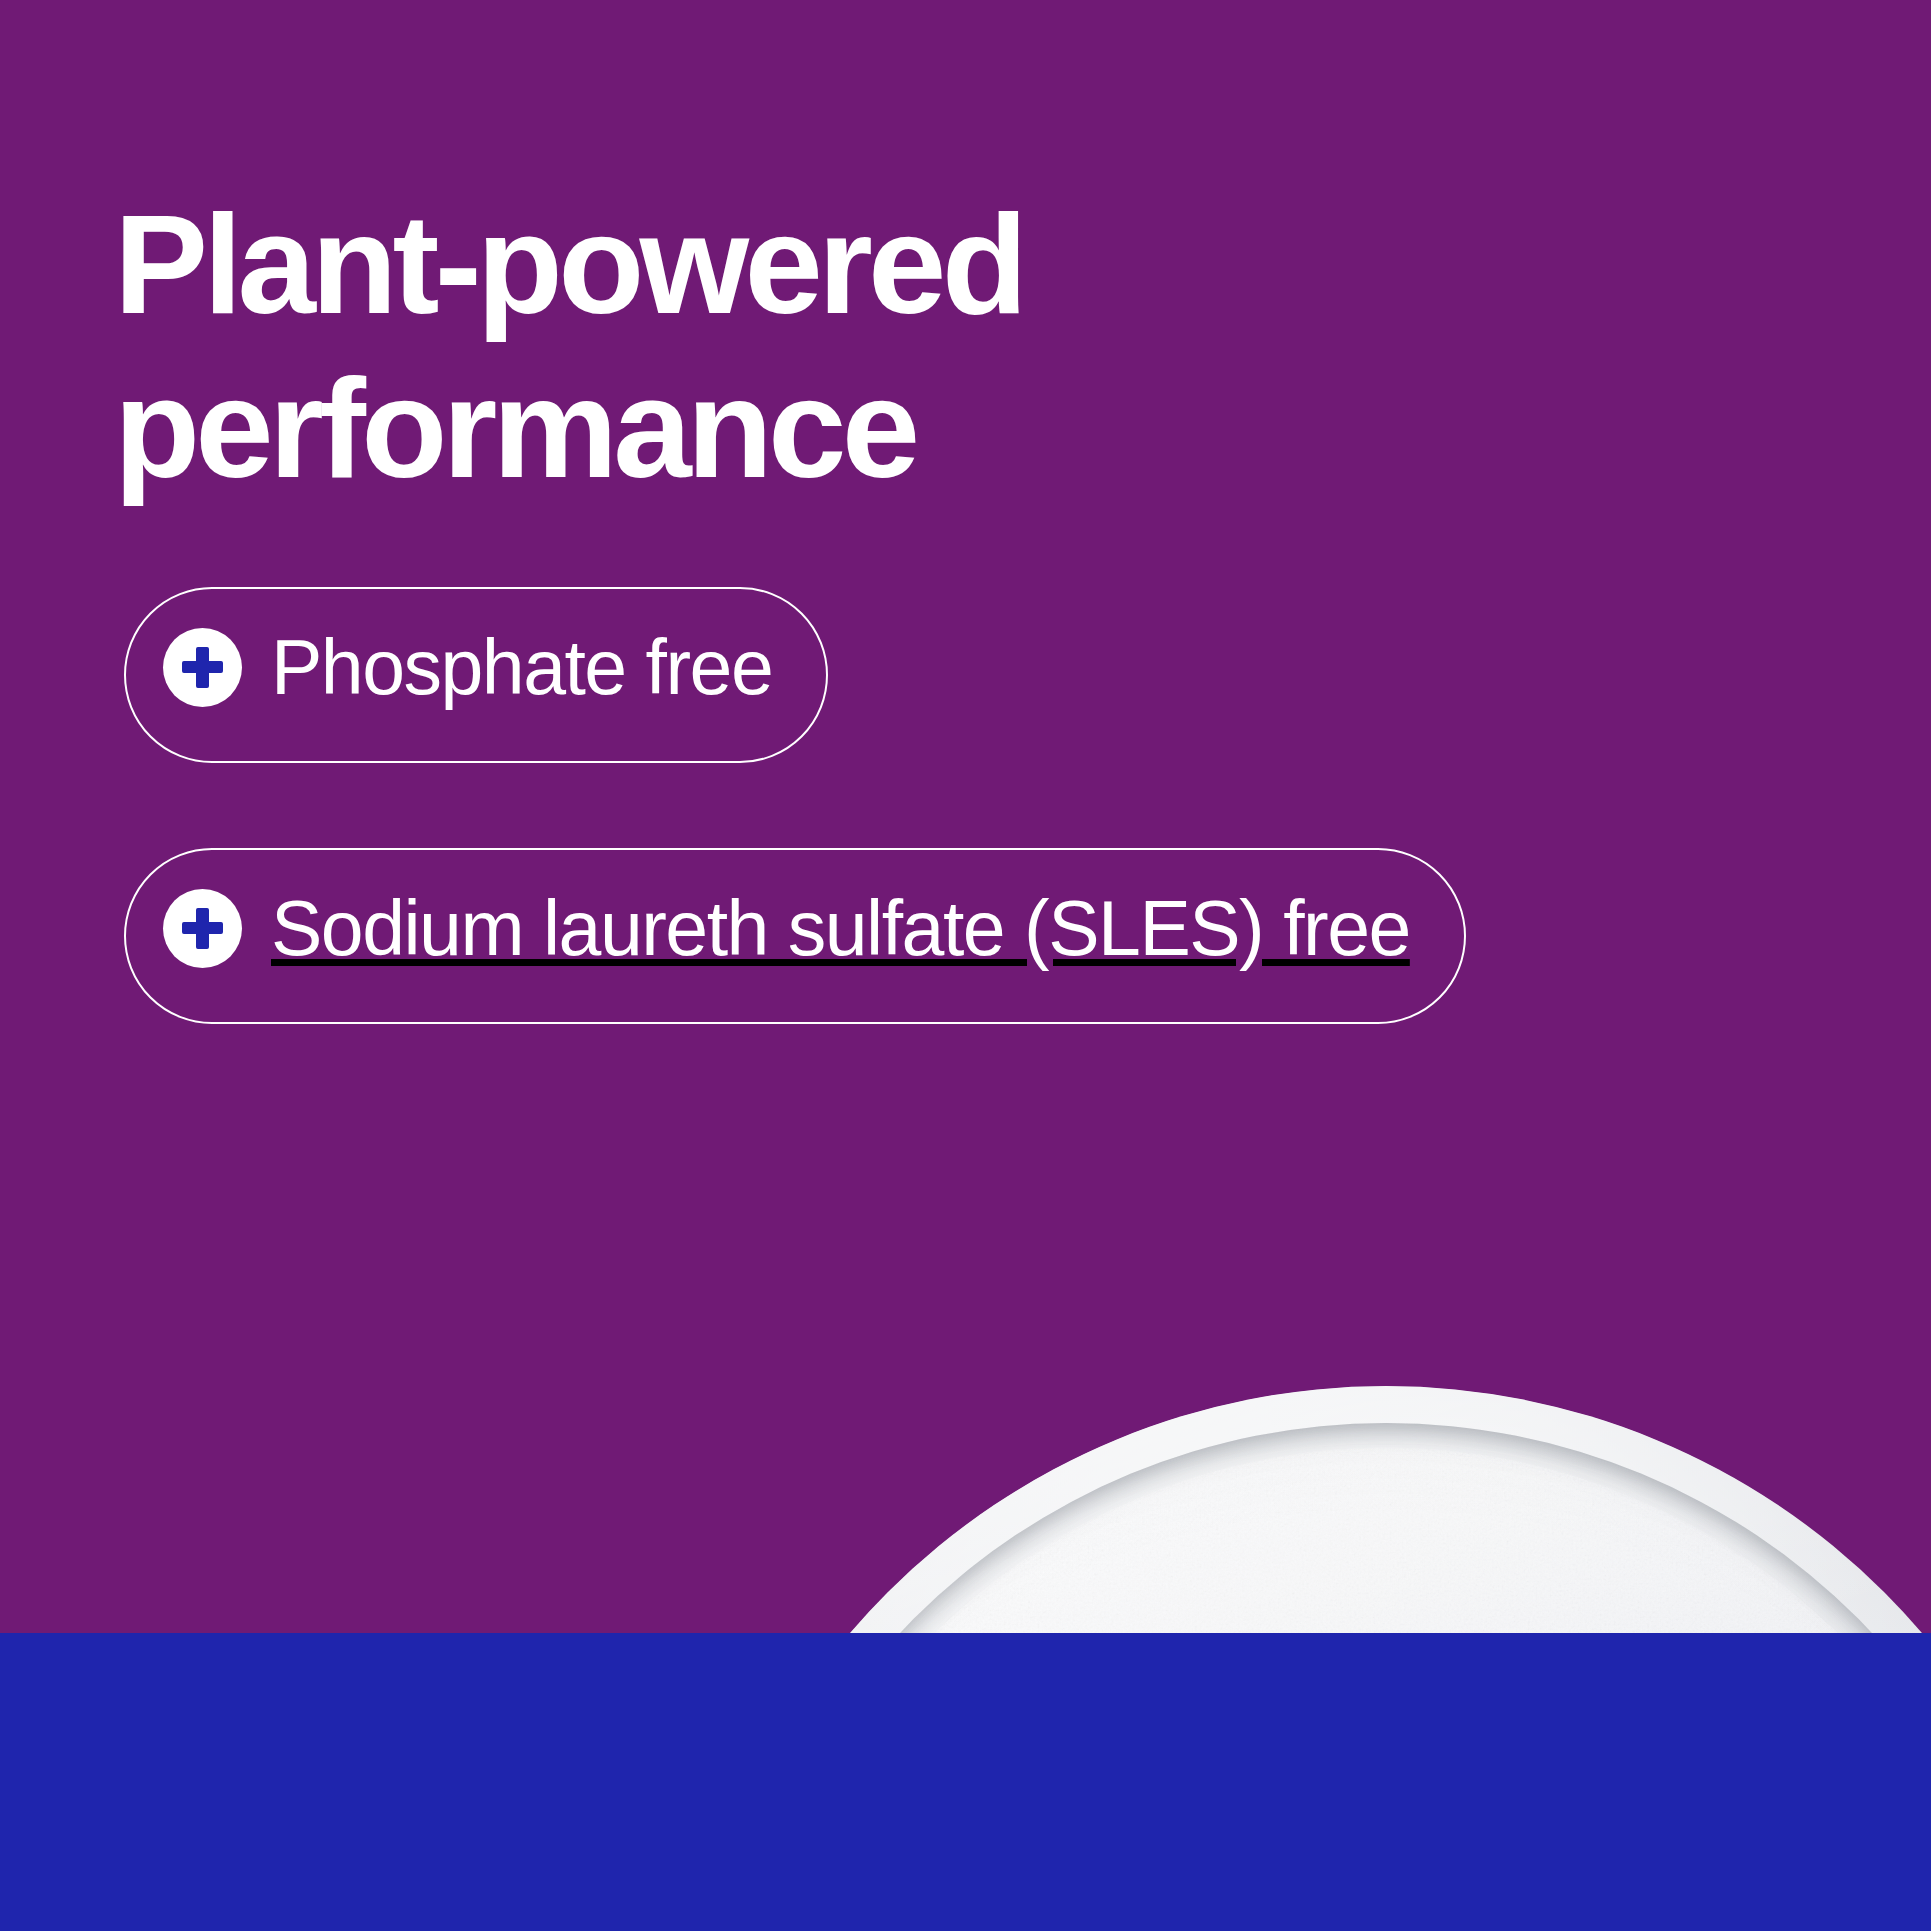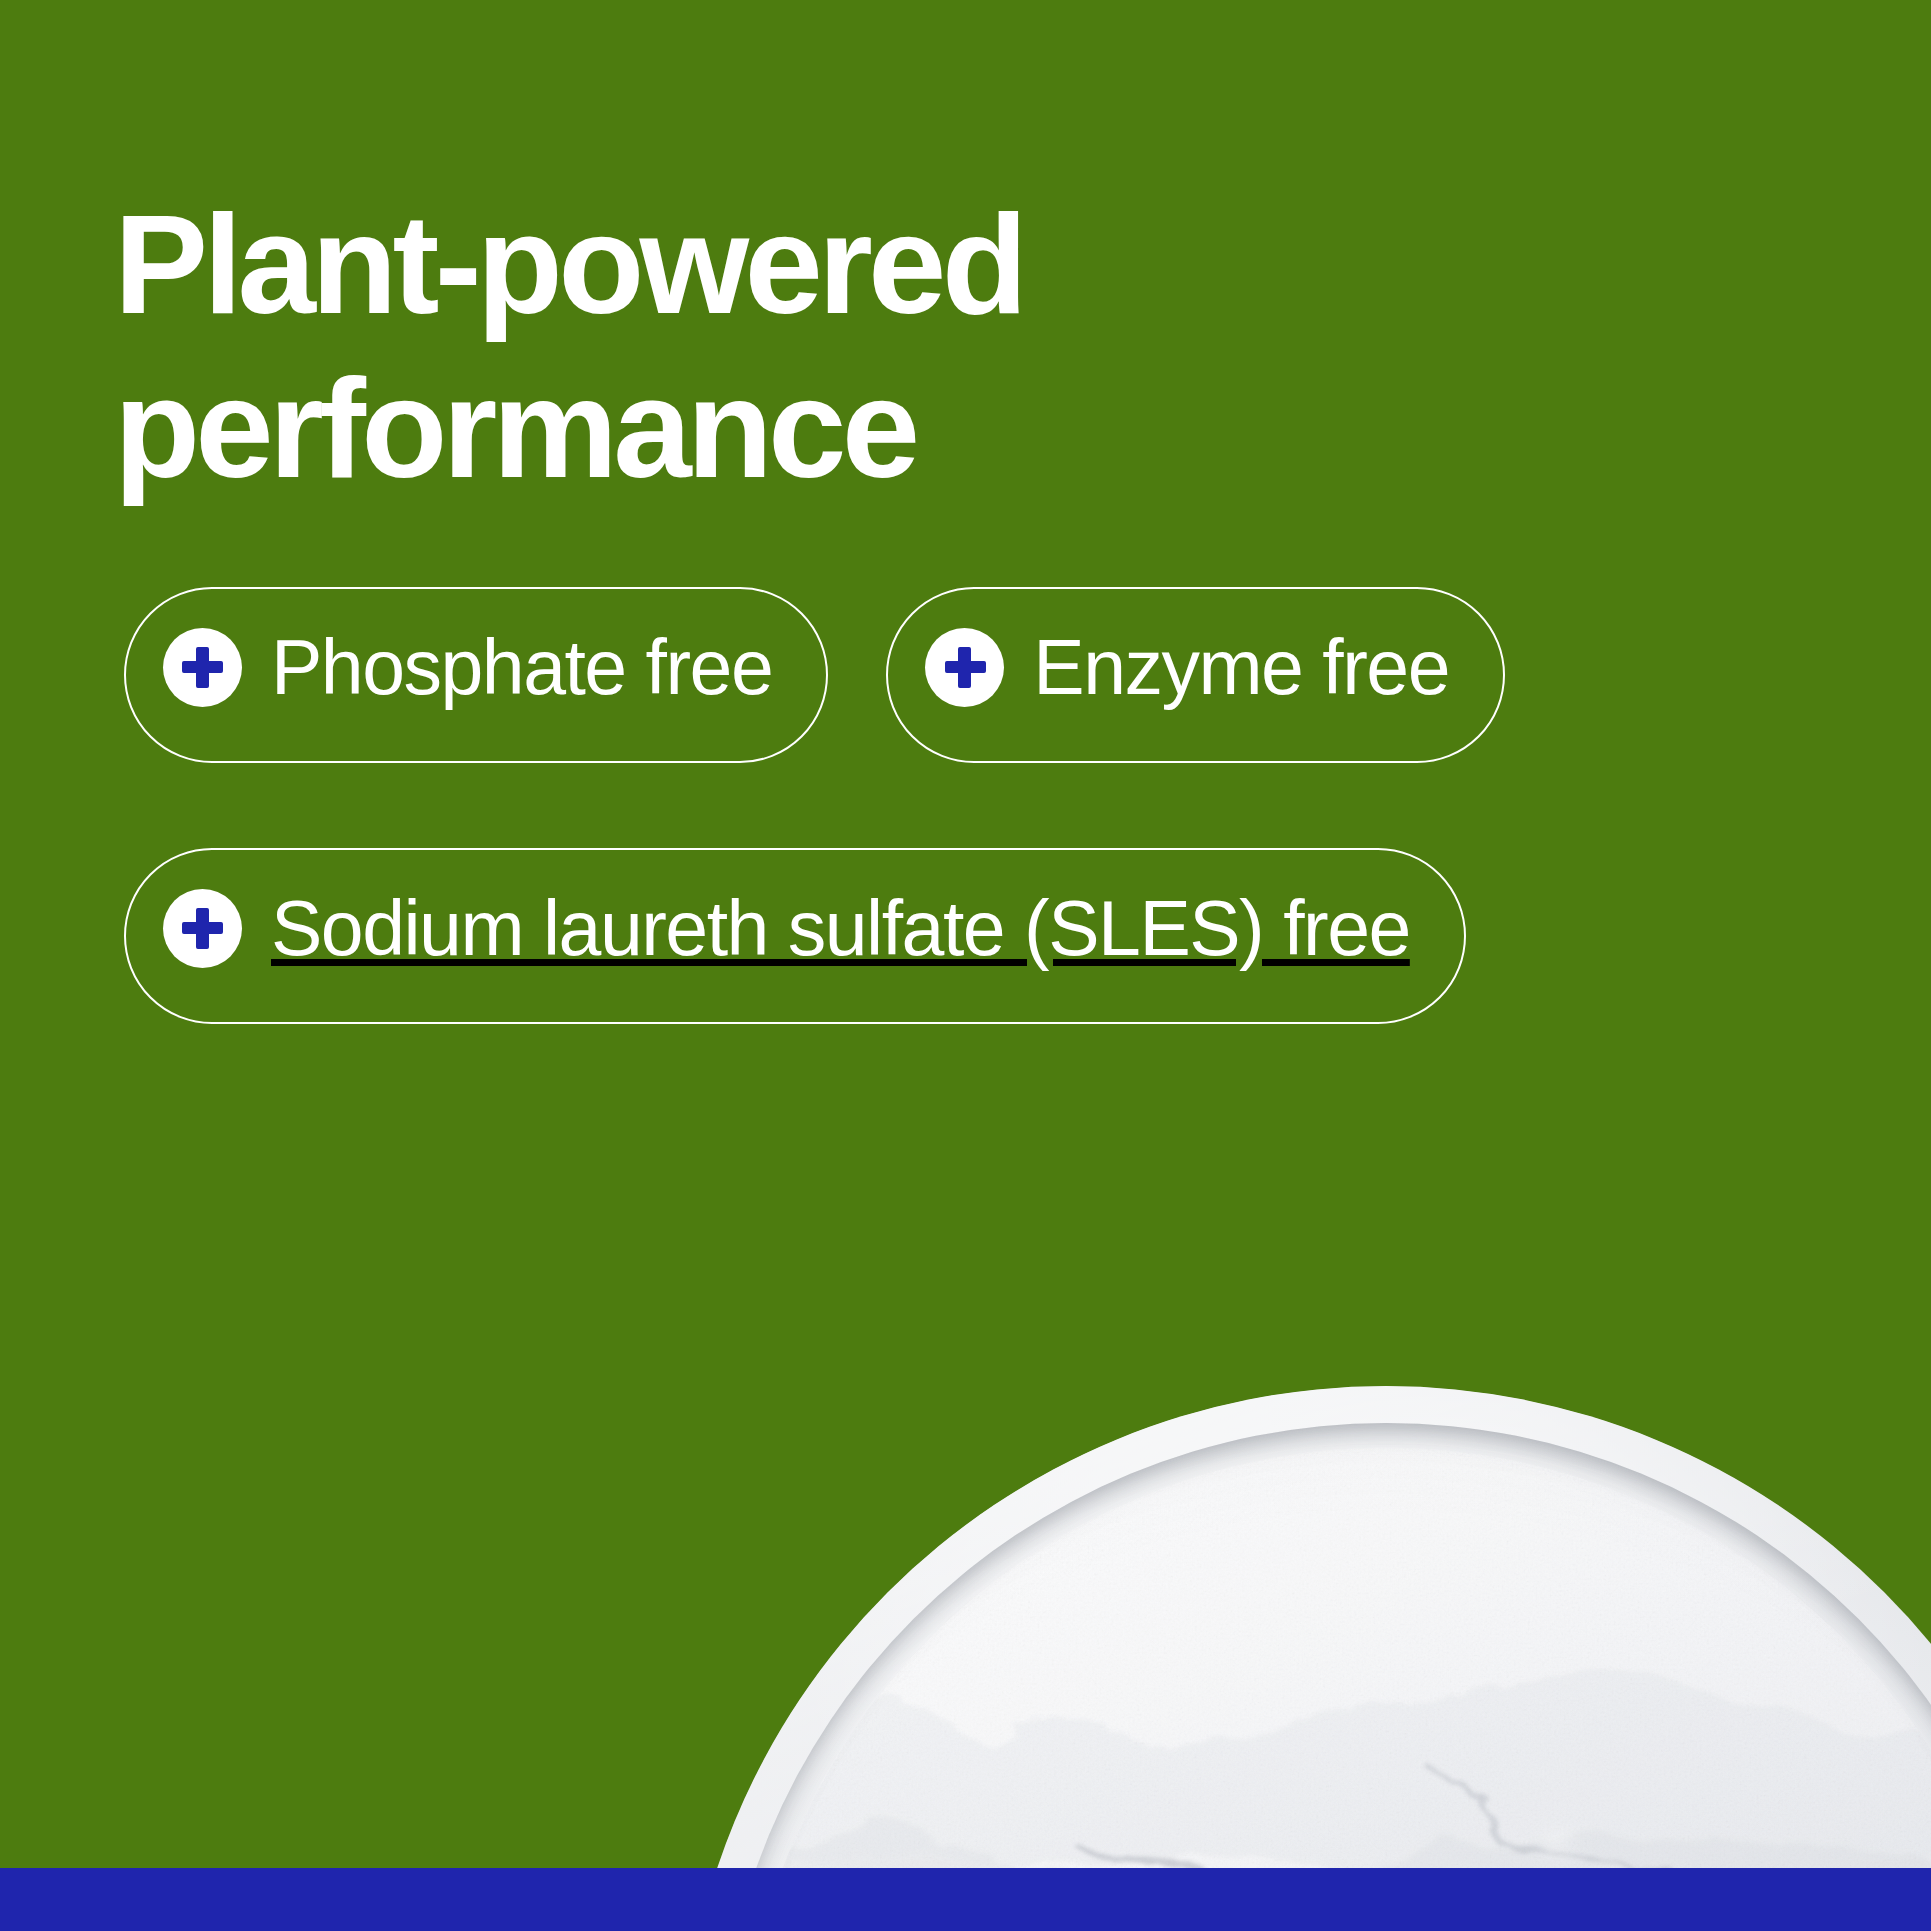--- a/index.html
+++ b/index.html
@@ -3,23 +3,23 @@
 <meta charset="utf-8">
 <style>
   html, body {
     margin: 0;
     padding: 0;
     background: #1f25ad;
   }
   #stage {
     position: relative;
     width: 1931px;
-    height: 1868px;
-    overflow: hidden;
-    background: #4d7c0f;
+    height: 1633px;
+    overflow: hidden;
+    background: #701a75;
     font-family: "Liberation Sans", sans-serif;
   }
 
   
   .headline {
     position: absolute;
     left: 114px;
     top: 89px;
     width: 1352px;
     color: #ffffff;
@@ -157,24 +157,20 @@
 
   <h1 class="headline">Plant-powered
 performance</h1>
 
   <div class="pill-rows">
 
     <div class="pill-row">
       <div class="pill">
         <span class="pill-icon"></span>
         <span class="pill-label">Phosphate free</span>
-      </div>
-      <div class="pill">
-        <span class="pill-icon"></span>
-        <span class="pill-label">Enzyme free</span>
       </div>
     </div>
 
 
     <div class="pill-row">
       <div class="pill">
         <span class="pill-icon"></span>
         <span class="pill-label">Sodium laureth sulfate (SLES) free</span>
       </div>
     </div>

